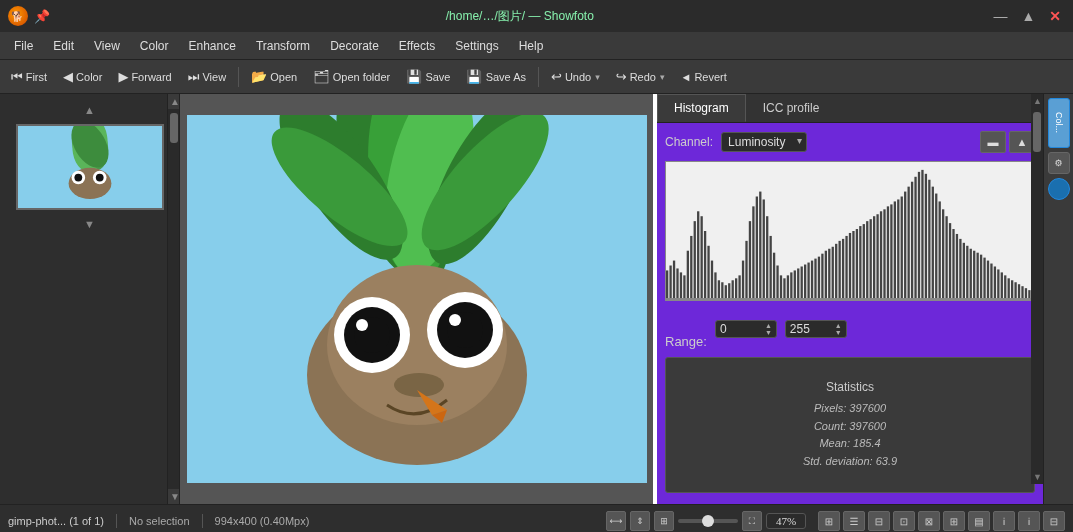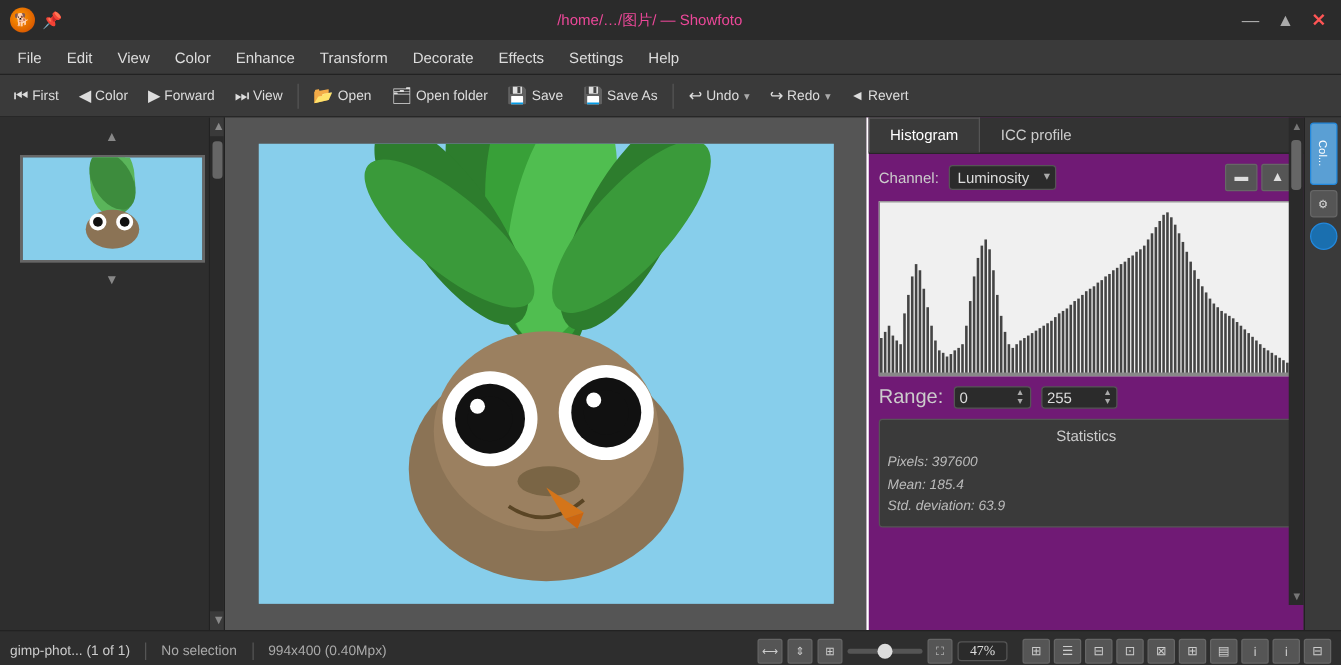--- a/index.html
+++ b/index.html
@@ -8,21 +8,21 @@
     
     #titlebar {
       background: #2b2b2b;
       display: flex;
       align-items: center;
       padding: 0 8px;
       height: 32px;
       justify-content: space-between;
     }
     #titlebar-left { display: flex; align-items: center; gap: 6px; }
-    #titlebar-center { flex: 1; text-align: center; font-size: 12px; color: #ec4899; }
+    #titlebar-center { flex: 1; text-align: center; font-size: 12px; color: #86efac; }
     #titlebar-right { display: flex; gap: 6px; align-items: center; }
     .title-btn { cursor: pointer; color: #aaa; font-size: 14px; background: none; border: none; padding: 2px 4px; }
     #close-btn { color: #ff5555; font-weight: bold; }
 
     
     #menubar {
       background: #3a3a3a;
       display: flex;
       align-items: center;
       height: 28px;
@@ -142,23 +142,23 @@
     }
 
     
     #gimp-image {
       width: 100%;
       height: 100%;
     }
 
     
     #right-panel {
-      width: 350px;
-      background: #701a75;
-      border-left: 2px solid #ffffff;
+      width: 390px;
+      background: #6d28d9;
+      border-left: 4px solid #ffffff;
       display: flex;
       flex-direction: column;
     }
 
     
     #hist-tabs {
       display: flex;
       border-bottom: 1px solid #222;
       background: #333;
     }
@@ -200,21 +200,21 @@
       background: #f5f5f5;
       border: 1px solid #888;
       position: relative;
       overflow: hidden;
     }
 
     
     #hist-svg { width: 100%; height: 100%; }
 
     #range-row { display: flex; align-items: center; gap: 8px; }
-    #range-label { color: #ccc; font-size: 16px; }
+    #range-label { color: #ccc; font-size: 13px; margin-top: 25px; }
     .range-input-wrap {
       display: flex;
       align-items: center;
       background: #2b2b2b;
       border: 1px solid #555;
       border-radius: 3px;
       padding: 1px 4px;
     }
     .range-input {
       background: none;
@@ -223,25 +223,25 @@
       font-size: 12px;
       width: 45px;
       outline: none;
     }
     .range-spin { display: flex; flex-direction: column; }
     .range-spin-btn { font-size: 7px; cursor: pointer; color: #aaa; line-height: 1; padding: 0; background: none; border: none; }
 
     #statistics-box {
       border: 1px solid #555;
       border-radius: 3px;
-      padding: 6px;
+      padding: 22px;
       background: #3a3a3a;
     }
     #statistics-title { text-align: center; font-size: 12px; color: #ccc; margin-bottom: 6px; }
-    .stat-row { font-size: 11px; color: #bbb; line-height: 1.6; font-style: italic; }
+    .stat-row { font-size: 11px; color: #bbb; text-align: center; line-height: 1.6; font-style: italic; }
 
     
     #far-right {
       width: 30px;
       background: #3a3a3a;
       display: flex;
       flex-direction: column;
       align-items: center;
       padding: 4px 0;
       gap: 4px;
@@ -654,20 +654,21 @@
             <div class="range-spin">
               <button class="range-spin-btn">▲</button>
               <button class="range-spin-btn">▼</button>
             </div>
           </div>
         </div>
 
         <div id="statistics-box">
           <div id="statistics-title">Statistics</div>
           <div class="stat-row">Pixels: 397600</div>
+          <div class="stat-row">Count: 397600</div>
           <div class="stat-row">Mean: 185.4</div>
           <div class="stat-row">Std. deviation: 63.9</div>
         </div>
       </div>
 
       <div id="right-scrollbar" style="position:absolute;right:30px;top:94px;width:12px;height:390px;background:#2a2a2a;display:flex;flex-direction:column;">
         <div class="r-scroll-arrow">▲</div>
         <div class="r-scroll-track">
           <div class="r-scroll-thumb"></div>
         </div>

